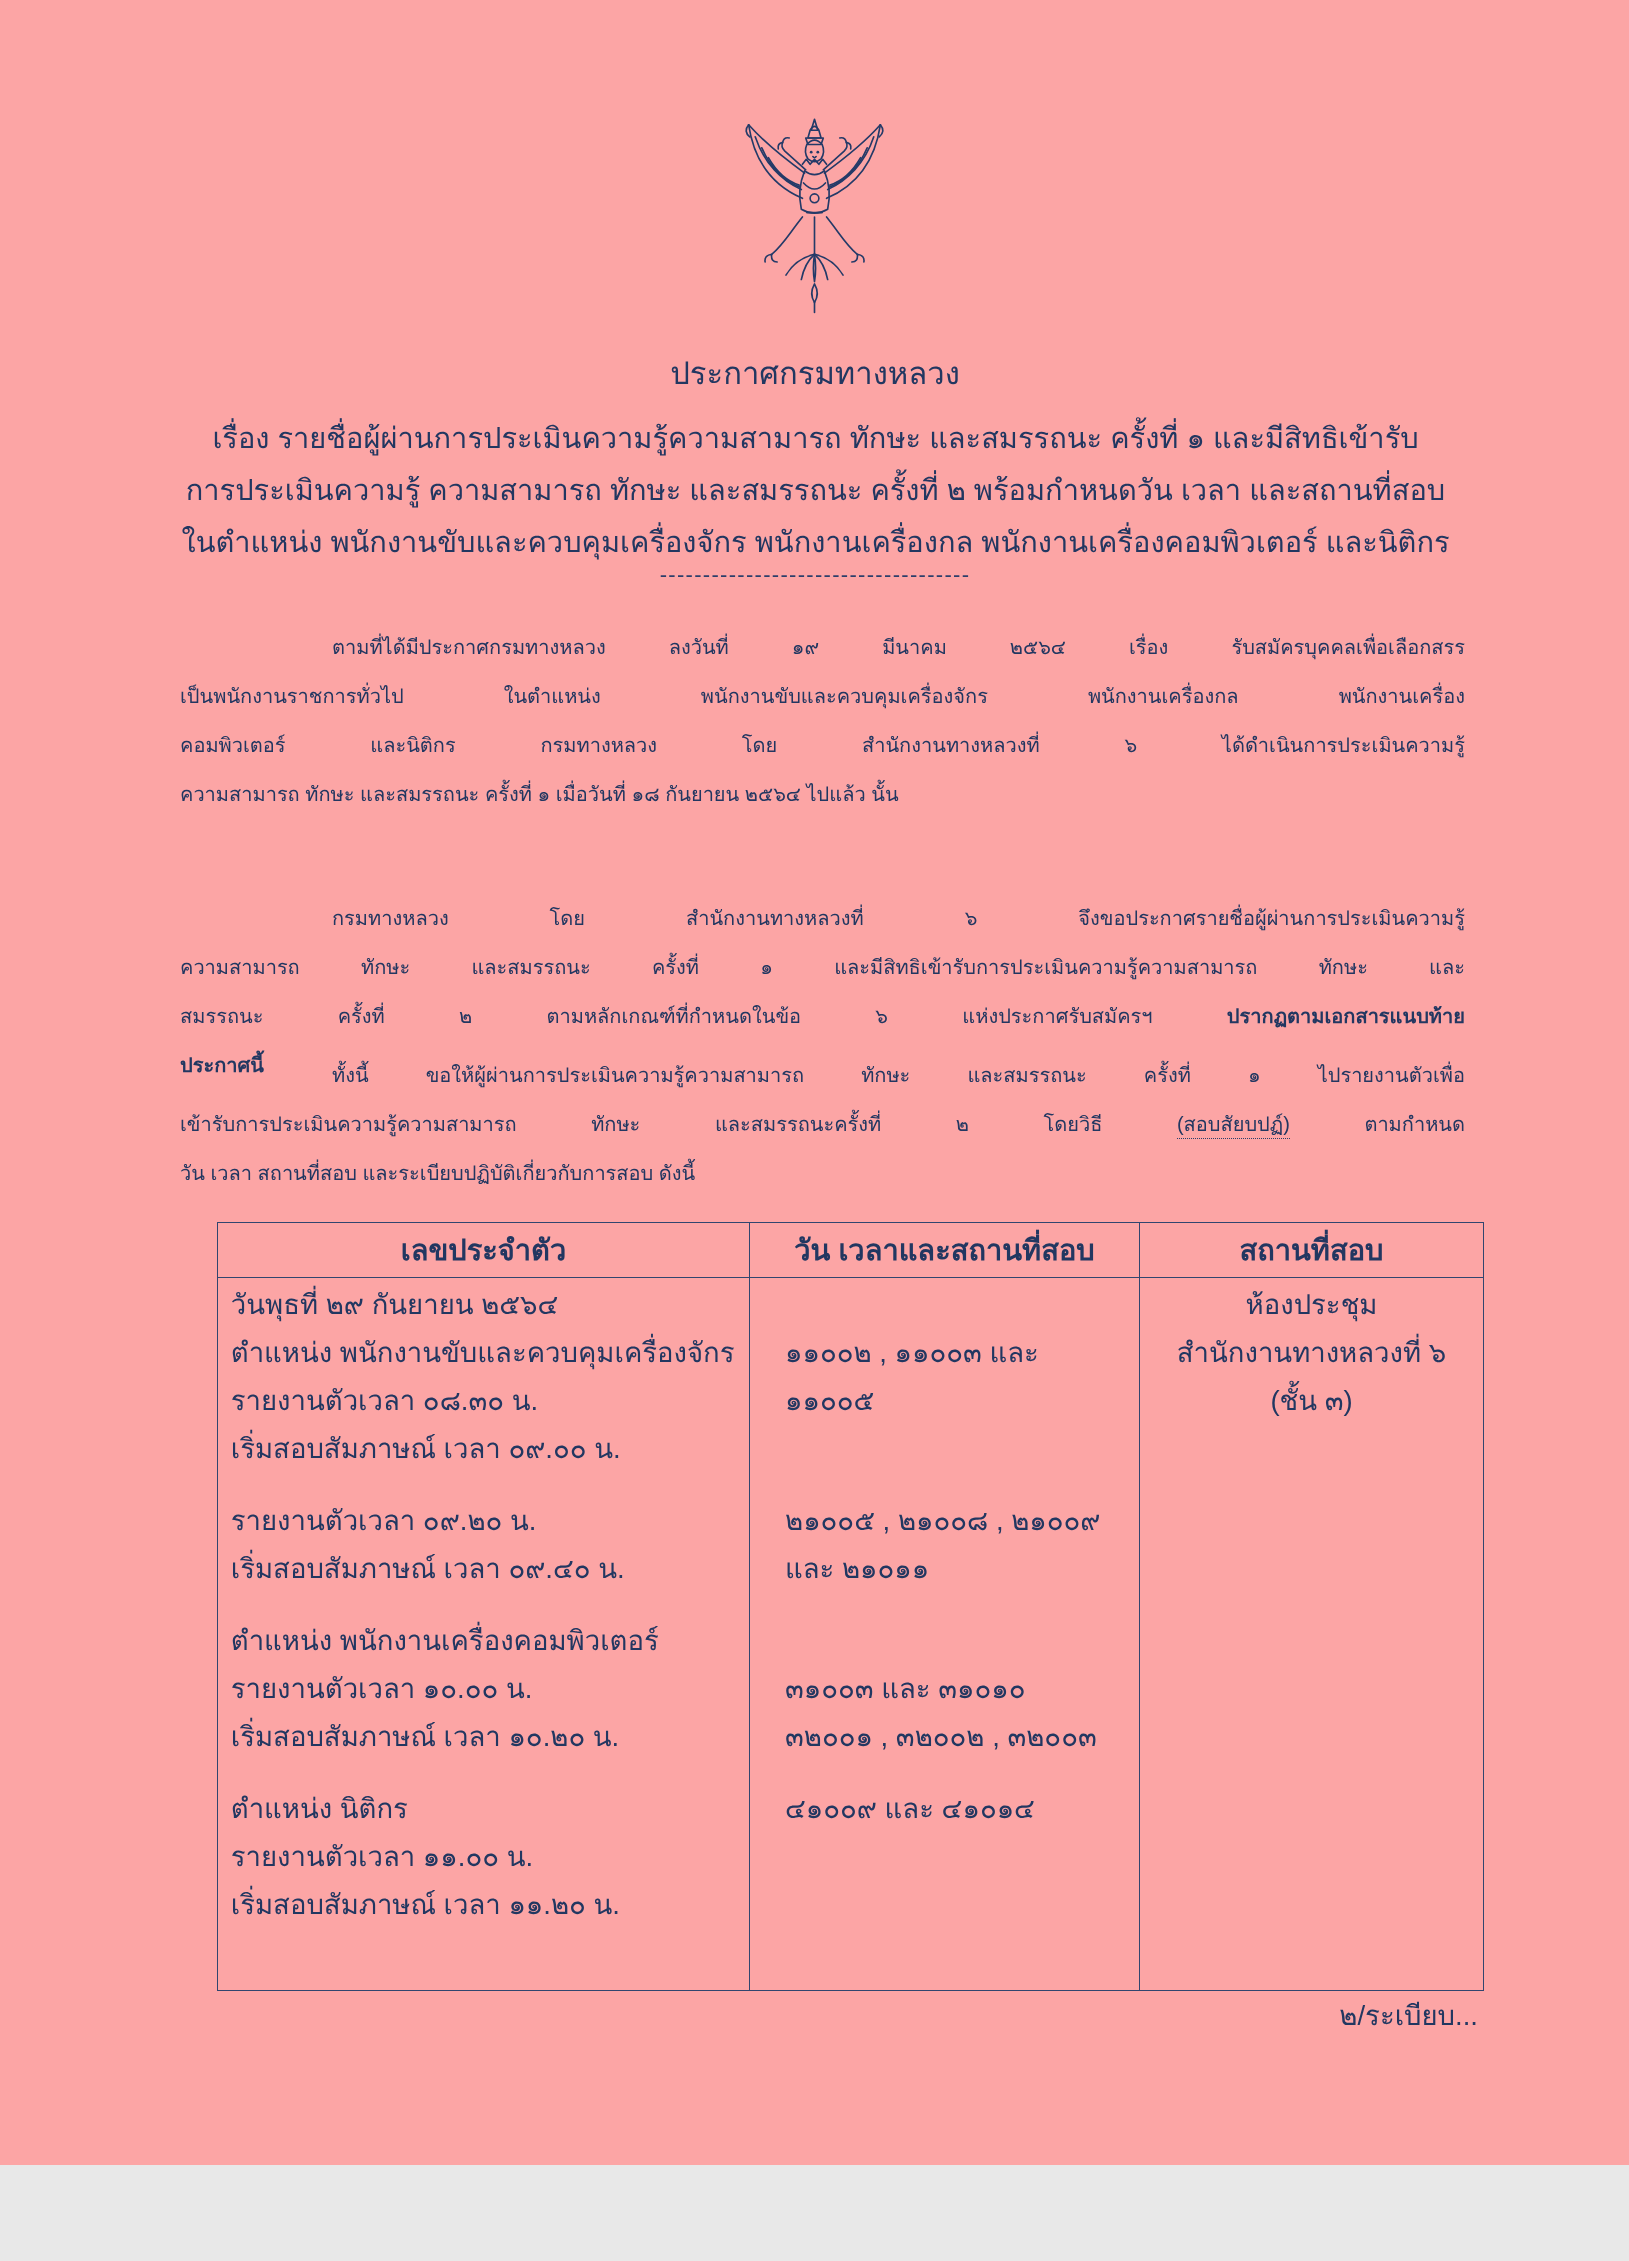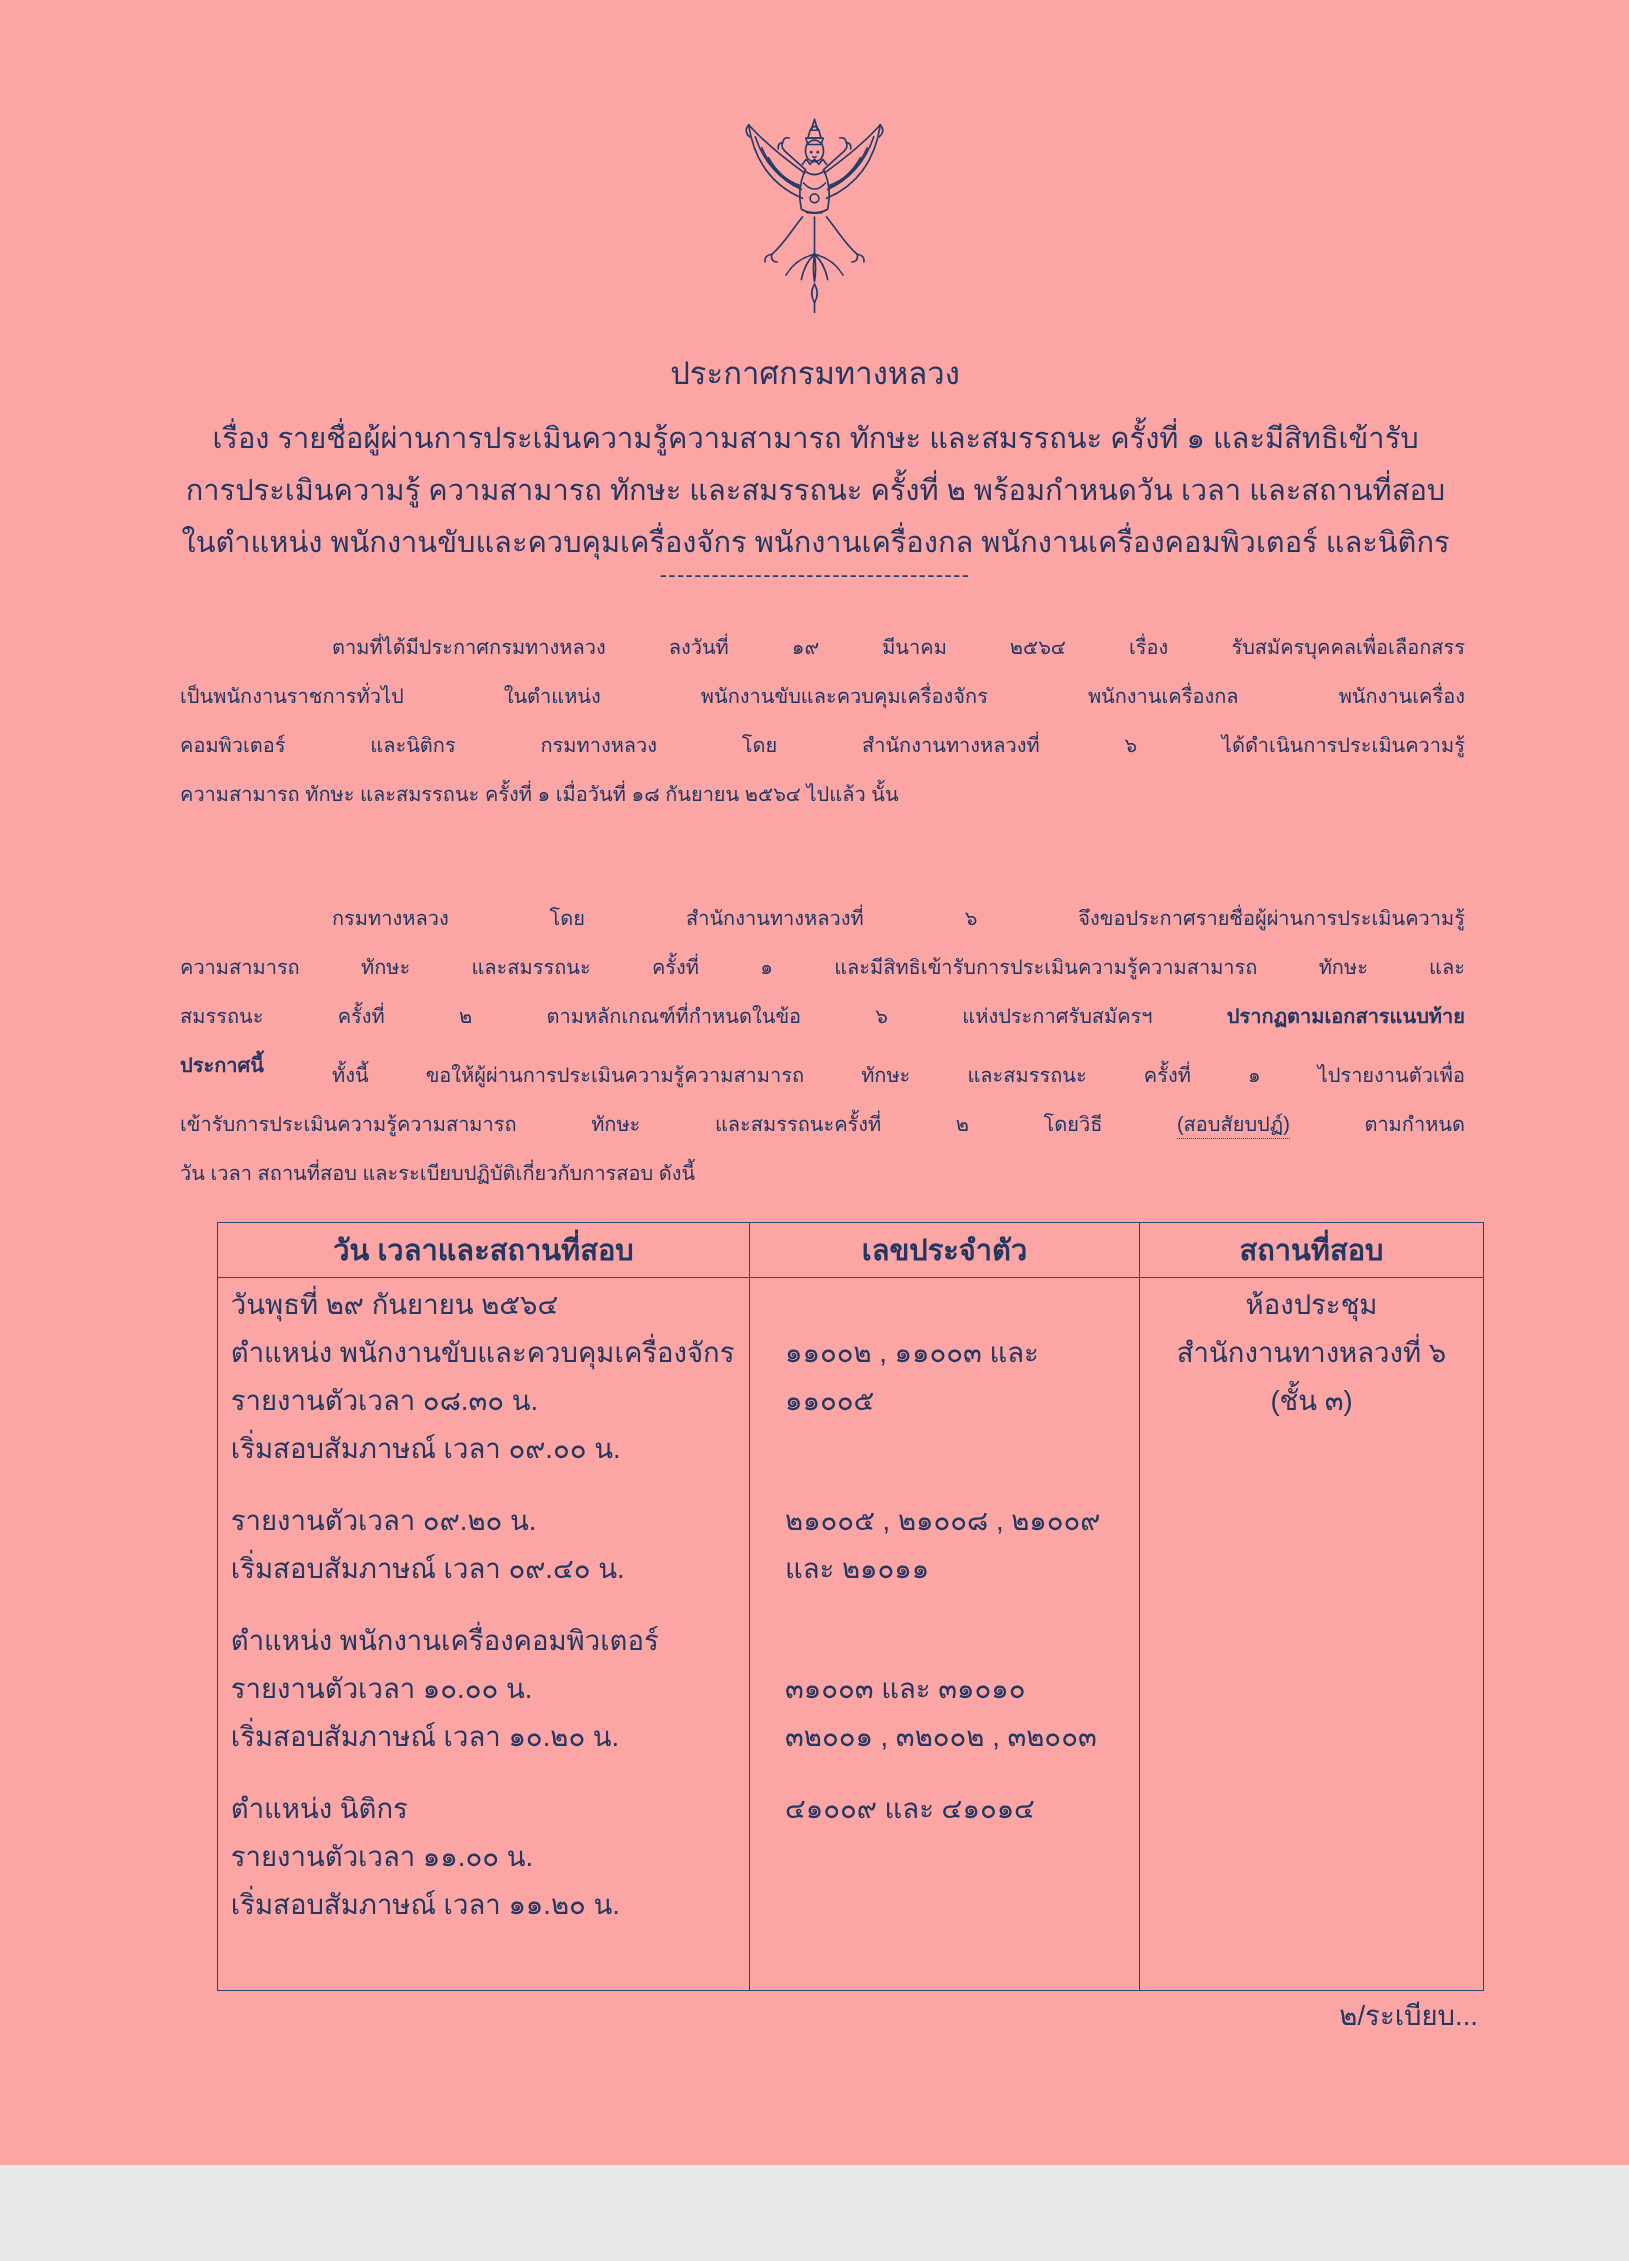--- a/index.html
+++ b/index.html
@@ -147,22 +147,22 @@
     <div class="lline bold">ประกาศนี้</div>
   </div>
 
   <div class="para p3">
     <div class="jline indent">ทั้งนี้ ขอให้ผู้ผ่านการประเมินความรู้ความสามารถ ทักษะ และสมรรถนะ ครั้งที่ ๑ ไปรายงานตัวเพื่อ</div>
     <div class="jline"><span>เข้ารับการประเมินความรู้ความสามารถ ทักษะ และสมรรถนะครั้งที่ ๒  โดยวิธี </span><span class="dotted-u">(สอบสัยบปฏ์)</span><span> ตามกำหนด</span></div>
     <div class="lline">วัน เวลา สถานที่สอบ และระเบียบปฏิบัติเกี่ยวกับการสอบ ดังนี้</div>
   </div>
 
   <div class="exam-table">
+    <div class="th cb">เลขประจำตัว</div>
     <div class="th cb">วัน เวลาและสถานที่สอบ</div>
-    <div class="th cb">เลขประจำตัว</div>
     <div class="th">สถานที่สอบ</div>
 
     <div class="td c1 cb">
       <div class="tgroup">
         <div class="tl">วันพุธที่ ๒๙ กันยายน ๒๕๖๔</div>
         <div class="tl">ตำแหน่ง พนักงานขับและควบคุมเครื่องจักร</div>
         <div class="tl">รายงานตัวเวลา ๐๘.๓๐ น.</div>
         <div class="tl">เริ่มสอบสัมภาษณ์ เวลา ๐๙.๐๐ น.</div>
       </div>
       <div class="tgroup">

